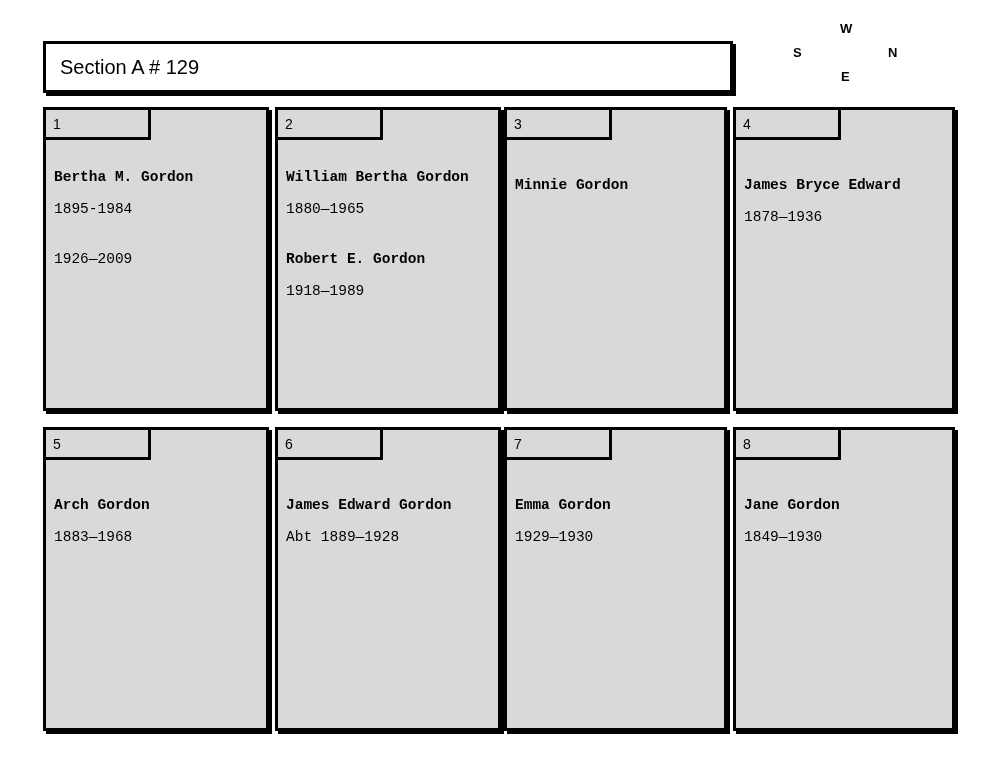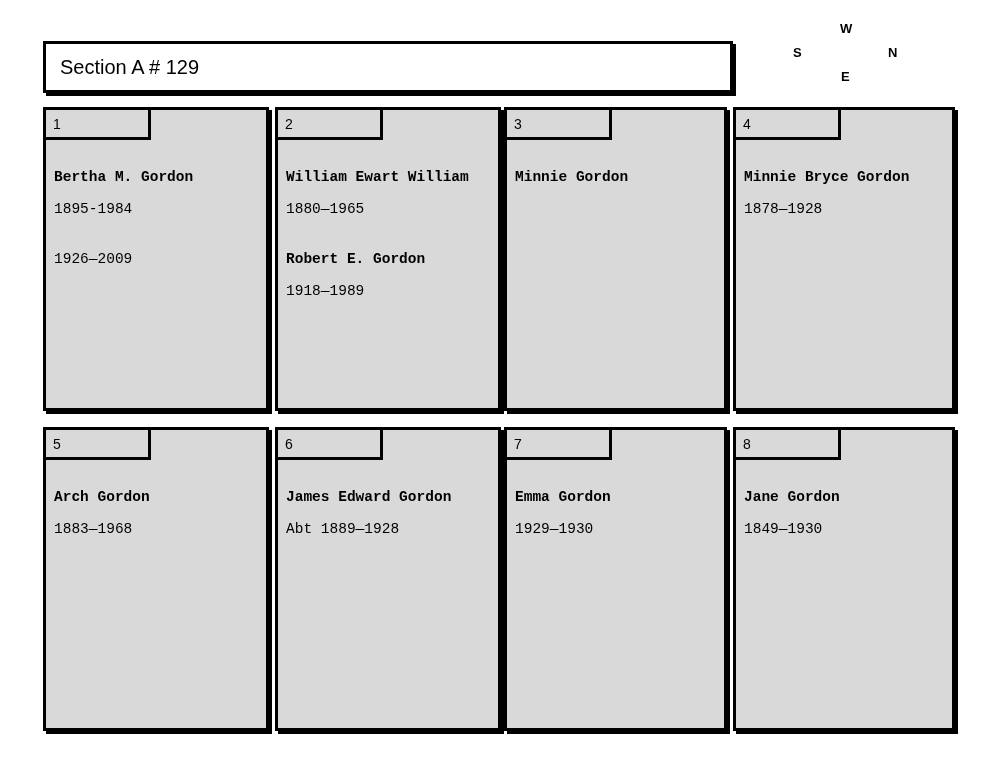--- a/index.html
+++ b/index.html
@@ -110,21 +110,21 @@
     right: 0;
     bottom: 0;
     padding: 27px 10px 0 8px;
     box-sizing: border-box;
   }
 
   .burial {
     margin-bottom: 34px;
     font-family: Liberation Mono, monospace;
   }
-  .burial:last-child { margin-bottom: 0; }
+  .burial:last-child { margin-bottom: 0; margin-top: 8px; }
 
   .burial-name {
     font-size: 14.5px;
     font-weight: bold;
     color: #000000;
     line-height: 1.1;
     margin-bottom: 16px;
     white-space: nowrap;
   }
   .burial-dates {
@@ -162,21 +162,21 @@
           <div class="burial-dates">1926—2009</div>
         </div>
       </div>
     </div>
     <div class="plot r1 c2">
       <div class="plot-number-tab">
         <span class="plot-number-label">2</span>
       </div>
       <div class="plot-body">
         <div class="burial">
-          <div class="burial-name">William Ewart William</div>
+          <div class="burial-name">William Bertha Gordon</div>
           <div class="burial-dates">1880—1965</div>
         </div>
         <div class="burial">
           <div class="burial-name">Robert E. Gordon</div>
           <div class="burial-dates">1918—1989</div>
         </div>
       </div>
     </div>
     <div class="plot r1 c3">
       <div class="plot-number-tab">
@@ -187,22 +187,22 @@
           <div class="burial-name">Minnie Gordon</div>
         </div>
       </div>
     </div>
     <div class="plot r1 c4">
       <div class="plot-number-tab">
         <span class="plot-number-label">4</span>
       </div>
       <div class="plot-body">
         <div class="burial">
-          <div class="burial-name">Minnie Bryce Gordon</div>
-          <div class="burial-dates">1878—1928</div>
+          <div class="burial-name">James Bryce Edward</div>
+          <div class="burial-dates">1878—1936</div>
         </div>
       </div>
     </div>
     <div class="plot r2 c1">
       <div class="plot-number-tab">
         <span class="plot-number-label">5</span>
       </div>
       <div class="plot-body">
         <div class="burial">
           <div class="burial-name">Arch Gordon</div>

